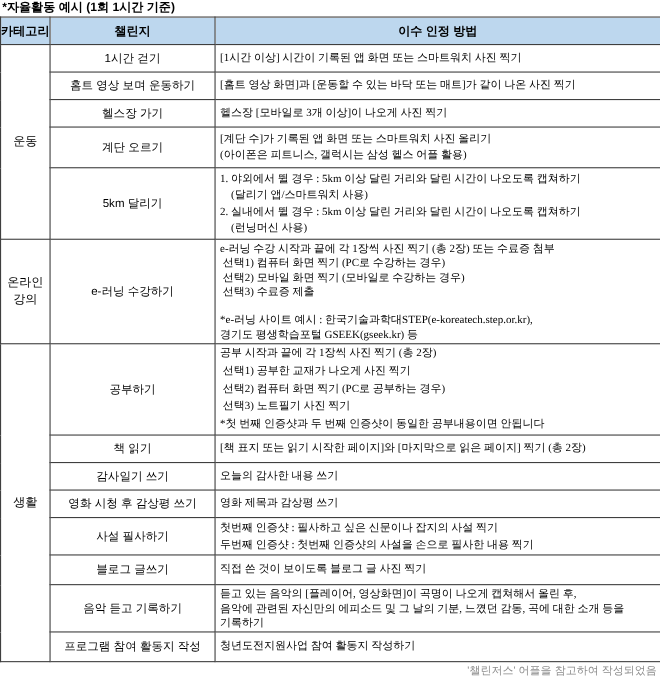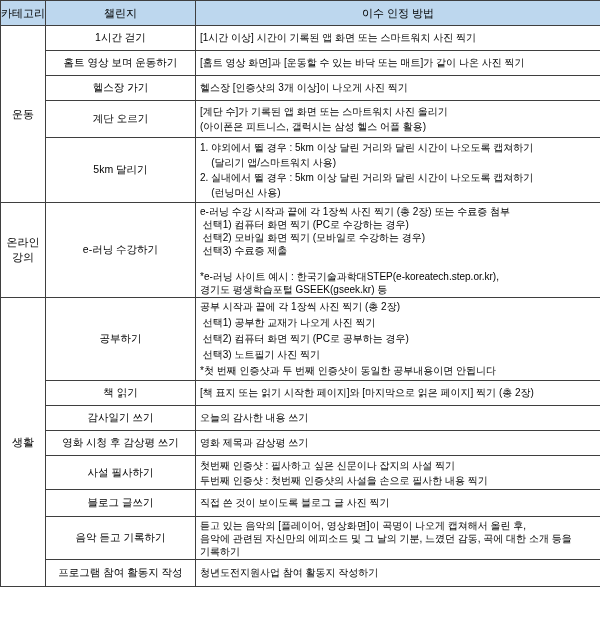--- a/index.html
+++ b/index.html
@@ -28,21 +28,21 @@
   col.c1 { width: 45px; }
   col.c2 { width: 150px; }
   col.c3 { width: 405px; }
   th, td {
     border: 1px solid #3f3f3f;
     overflow: hidden;
     vertical-align: middle;
   }
   th {
     background: #bdd7ee;
-    font-weight: normal;
+    font-weight: bold;
     font-size: 11px;
     height: 25px;
     text-align: center;
     color: #000000;
   }
   td.cat {
     text-align: center;
     font-size: 11px;
     white-space: pre-wrap;
     line-height: 15px;
@@ -55,20 +55,21 @@
     font-size: 10.5px;
     color: #000000;
     padding: 0 2px;
   }
   td.meth {
     font-size: 10px;
     padding: 1px 3px 1px 4px;
     white-space: pre-wrap;
     line-height: 14px;
     color: #000000;
+    font-family: Liberation Serif, serif;
   }
   tr.h25 { height: 25px; }
   tr.h27 { height: 27px; padding-left: 20px; }
   tr.h34 { height: 34px; padding-left: 36px; }
   tr.h37 { height: 37px; margin-left: 10px; }
   tr.h43 { height: 43px; }
   tr.h65 { height: 65px; }
   tr.h83 { height: 83px; }
   tr.h95 { height: 95px; }
   td.lh13 { line-height: 13px; }
@@ -80,20 +81,21 @@
     text-align: right;
     padding: 2px 3px 0 0;
     line-height: 13px;
   }
 </style>
 </head>
 <body>
 
 <div class="page">
 
+  <div class="doc-title">*자율활동 예시 (1회 1시간 기준)</div>
 
   <table class="challenge-table">
     <colgroup>
         <col class="c1">
         <col class="c2">
         <col class="c3">
       </colgroup>
 
     <tbody>
         <tr class="h25">
@@ -106,21 +108,21 @@
       <td class="cat" rowspan="5">운동</td>
       <td class="chal">1시간 걷기</td>
       <td class="meth">[1시간 이상] 시간이 기록된 앱 화면 또는 스마트워치 사진 찍기</td>
     </tr>
     <tr class="h25">
       <td class="chal">홈트 영상 보며 운동하기</td>
       <td class="meth">[홈트 영상 화면]과 [운동할 수 있는 바닥 또는 매트]가 같이 나온 사진 찍기</td>
     </tr>
     <tr class="h25">
       <td class="chal">헬스장 가기</td>
-      <td class="meth">헬스장 [인증샷의 3개 이상]이 나오게 사진 찍기</td>
+      <td class="meth">헬스장 [모바일로 3개 이상]이 나오게 사진 찍기</td>
     </tr>
     <tr class="h37">
       <td class="chal">계단 오르기</td>
       <td class="meth lh15">[계단 수]가 기록된 앱 화면 또는 스마트워치 사진 올리기
 (아이폰은 피트니스, 갤럭시는 삼성 헬스 어플 활용)</td>
     </tr>
     <tr class="h65">
       <td class="chal">5km 달리기</td>
       <td class="meth lh15">1. 야외에서 뛸 경우 : 5km 이상 달린 거리와 달린 시간이 나오도록 캡쳐하기
     (달리기 앱/스마트워치 사용)
@@ -177,14 +179,15 @@
 음악에 관련된 자신만의 에피소드 및 그 날의 기분, 느꼈던 감동, 곡에 대한 소개 등을
 기록하기</td>
     </tr>
     <tr class="h27">
       <td class="chal">프로그램 참여 활동지 작성</td>
       <td class="meth">청년도전지원사업 참여 활동지 작성하기</td>
     </tr>
   </tbody>
     </table>
 
+  <div class="doc-footer">'챌린저스' 어플을 참고하여 작성되었음</div>
 
 </div>
 
 </body></html>

